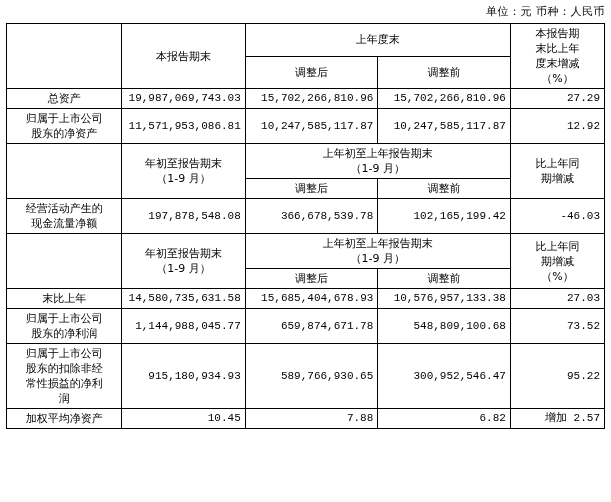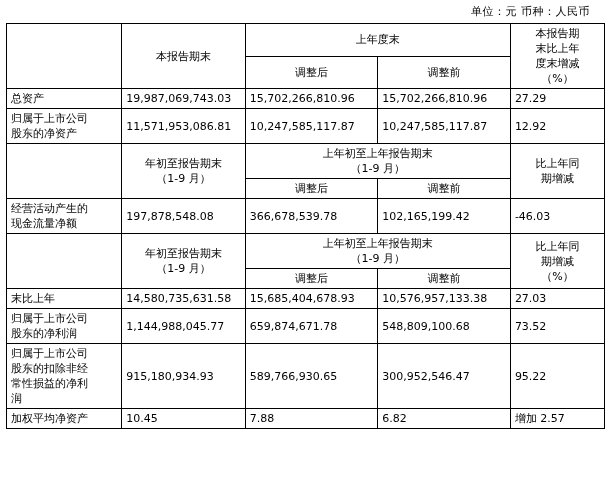--- a/index.html
+++ b/index.html
@@ -12,21 +12,21 @@
     height: 502px;
     font-family: "DejaVu Sans", "Liberation Sans", sans-serif;
     color: #000000;
     overflow: hidden;
   }
   .page {
     position: relative;
     width: 611px;
     height: 502px;
     box-sizing: border-box;
-    padding: 4px 17px 0 6px;
+    padding: 4px 2px 0 6px;
   }
   .unit-line {
     text-align: right;
     font-size: 11px;
     line-height: 16px;
     padding-right: 4px;
     margin-bottom: 3px;
     letter-spacing: 0.5px;
   }
   table.fin {
@@ -35,24 +35,26 @@
     table-layout: fixed;
     font-size: 11px;
   }
   table.fin td {
     border: 1px solid #000000;
     padding: 2px 4px;
     vertical-align: middle;
     line-height: 15px;
   }
   .c-label {
-    text-align: left;
+    text-align: center;
     letter-spacing: 0px;
   }
   .c-num {
+    text-align: right;
+    font-family: Liberation Mono, monospace;
   }
   .c-ctr {
     text-align: center;
     margin-left: 32px;
   }
   .nb-bottom { border-bottom: none !important; }
   .w1 { width: 114px; }
   .w2 { width: 122px; }
   .w3 { width: 131px; }
   .w4 { width: 131px; }

